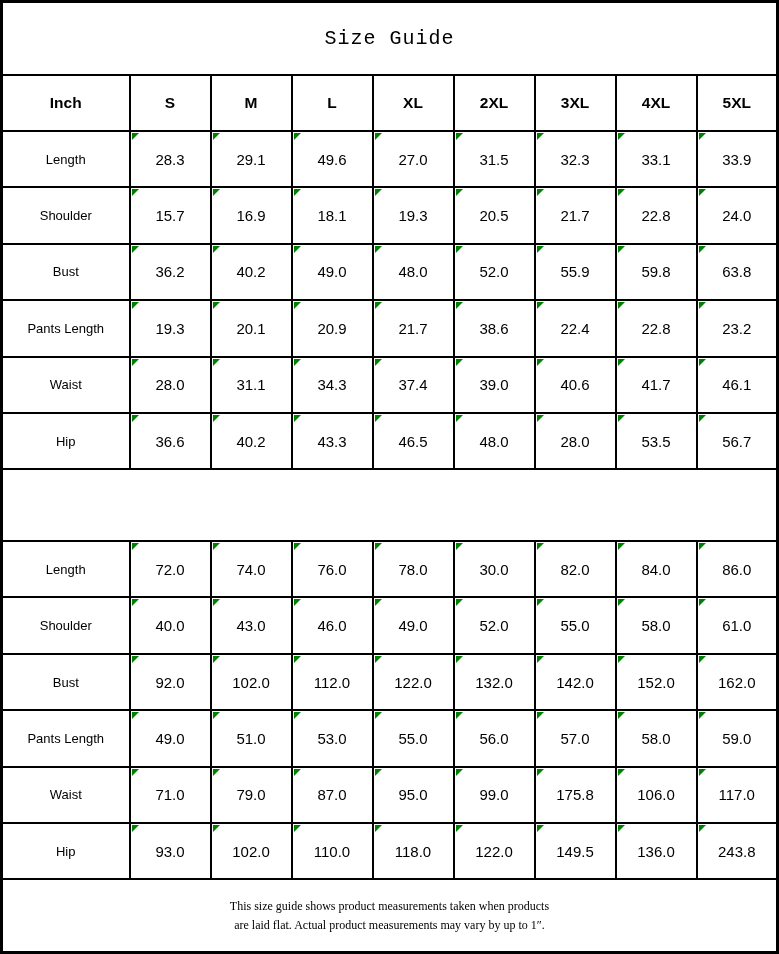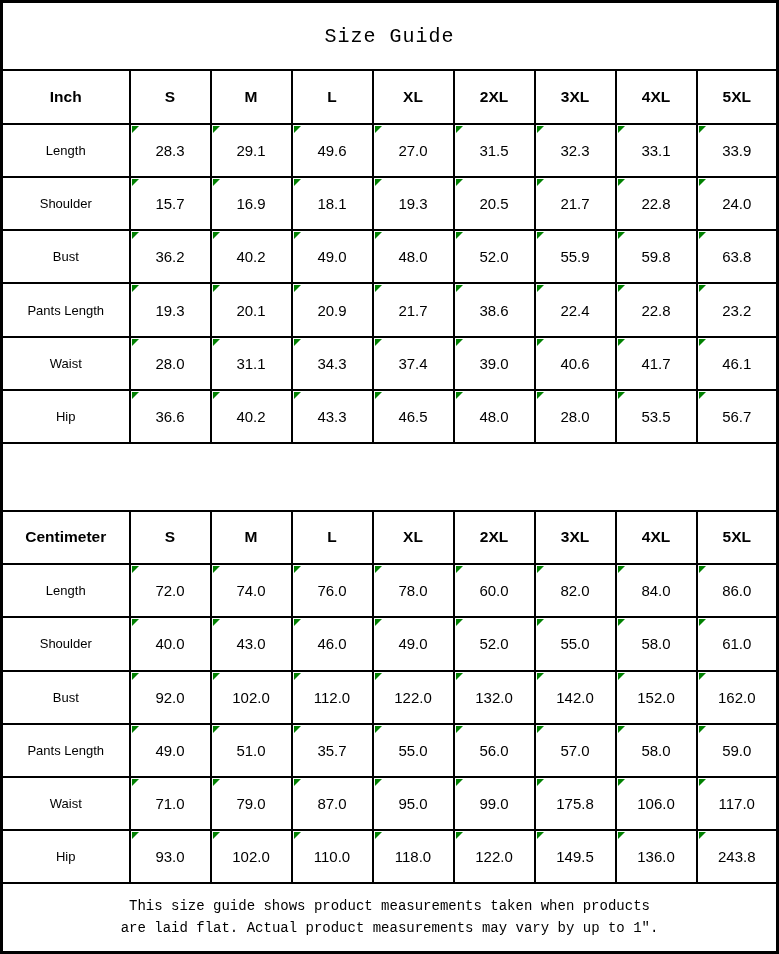--- a/index.html
+++ b/index.html
@@ -58,22 +58,22 @@
   .flag{
     position:absolute;
     top:1px;
     left:1px;
     width:0;
     height:0;
     border-top:7px solid var(--flag);
     border-right:7px solid transparent;
   }
   .footer-cell{
-    font-family:Liberation Mono, monospace;
-    font-size:14px;
+    font-family:Liberation Serif, serif;
+    font-size:12px;
     line-height:1.55;
     vertical-align:middle;
   }
 </style>
 </head>
 <body>
 
 <div class="page">
   <table class="size-table">
     <colgroup>
@@ -164,38 +164,27 @@
           <td class="value-cell"><span class="flag"></span><span class="val">43.3</span></td>
           <td class="value-cell"><span class="flag"></span><span class="val">46.5</span></td>
           <td class="value-cell"><span class="flag"></span><span class="val">48.0</span></td>
           <td class="value-cell"><span class="flag"></span><span class="val">28.0</span></td>
           <td class="value-cell"><span class="flag"></span><span class="val">53.5</span></td>
           <td class="value-cell"><span class="flag"></span><span class="val">56.7</span></td>
         </tr>
         <tr class="spacer-row" id="spacer-row">
         <td colspan="9" class="spacer-cell"></td>
       </tr>
-      <tr class="std">
-          <td class="head-cell">Centimeter</td>
-          <td class="head-cell">S</td>
-          <td class="head-cell">M</td>
-          <td class="head-cell">L</td>
-          <td class="head-cell">XL</td>
-          <td class="head-cell">2XL</td>
-          <td class="head-cell">3XL</td>
-          <td class="head-cell">4XL</td>
-          <td class="head-cell">5XL</td>
-        </tr>
         <tr class="std">
           <td class="label-cell">Length</td>
           <td class="value-cell"><span class="flag"></span><span class="val">72.0</span></td>
           <td class="value-cell"><span class="flag"></span><span class="val">74.0</span></td>
           <td class="value-cell"><span class="flag"></span><span class="val">76.0</span></td>
           <td class="value-cell"><span class="flag"></span><span class="val">78.0</span></td>
-          <td class="value-cell"><span class="flag"></span><span class="val">60.0</span></td>
+          <td class="value-cell"><span class="flag"></span><span class="val">30.0</span></td>
           <td class="value-cell"><span class="flag"></span><span class="val">82.0</span></td>
           <td class="value-cell"><span class="flag"></span><span class="val">84.0</span></td>
           <td class="value-cell"><span class="flag"></span><span class="val">86.0</span></td>
         </tr>
         <tr class="std">
           <td class="label-cell">Shoulder</td>
           <td class="value-cell"><span class="flag"></span><span class="val">40.0</span></td>
           <td class="value-cell"><span class="flag"></span><span class="val">43.0</span></td>
           <td class="value-cell"><span class="flag"></span><span class="val">46.0</span></td>
           <td class="value-cell"><span class="flag"></span><span class="val">49.0</span></td>
@@ -212,21 +201,21 @@
           <td class="value-cell"><span class="flag"></span><span class="val">122.0</span></td>
           <td class="value-cell"><span class="flag"></span><span class="val">132.0</span></td>
           <td class="value-cell"><span class="flag"></span><span class="val">142.0</span></td>
           <td class="value-cell"><span class="flag"></span><span class="val">152.0</span></td>
           <td class="value-cell"><span class="flag"></span><span class="val">162.0</span></td>
         </tr>
         <tr class="std">
           <td class="label-cell">Pants Length</td>
           <td class="value-cell"><span class="flag"></span><span class="val">49.0</span></td>
           <td class="value-cell"><span class="flag"></span><span class="val">51.0</span></td>
-          <td class="value-cell"><span class="flag"></span><span class="val">35.7</span></td>
+          <td class="value-cell"><span class="flag"></span><span class="val">53.0</span></td>
           <td class="value-cell"><span class="flag"></span><span class="val">55.0</span></td>
           <td class="value-cell"><span class="flag"></span><span class="val">56.0</span></td>
           <td class="value-cell"><span class="flag"></span><span class="val">57.0</span></td>
           <td class="value-cell"><span class="flag"></span><span class="val">58.0</span></td>
           <td class="value-cell"><span class="flag"></span><span class="val">59.0</span></td>
         </tr>
         <tr class="std">
           <td class="label-cell">Waist</td>
           <td class="value-cell"><span class="flag"></span><span class="val">71.0</span></td>
           <td class="value-cell"><span class="flag"></span><span class="val">79.0</span></td>

